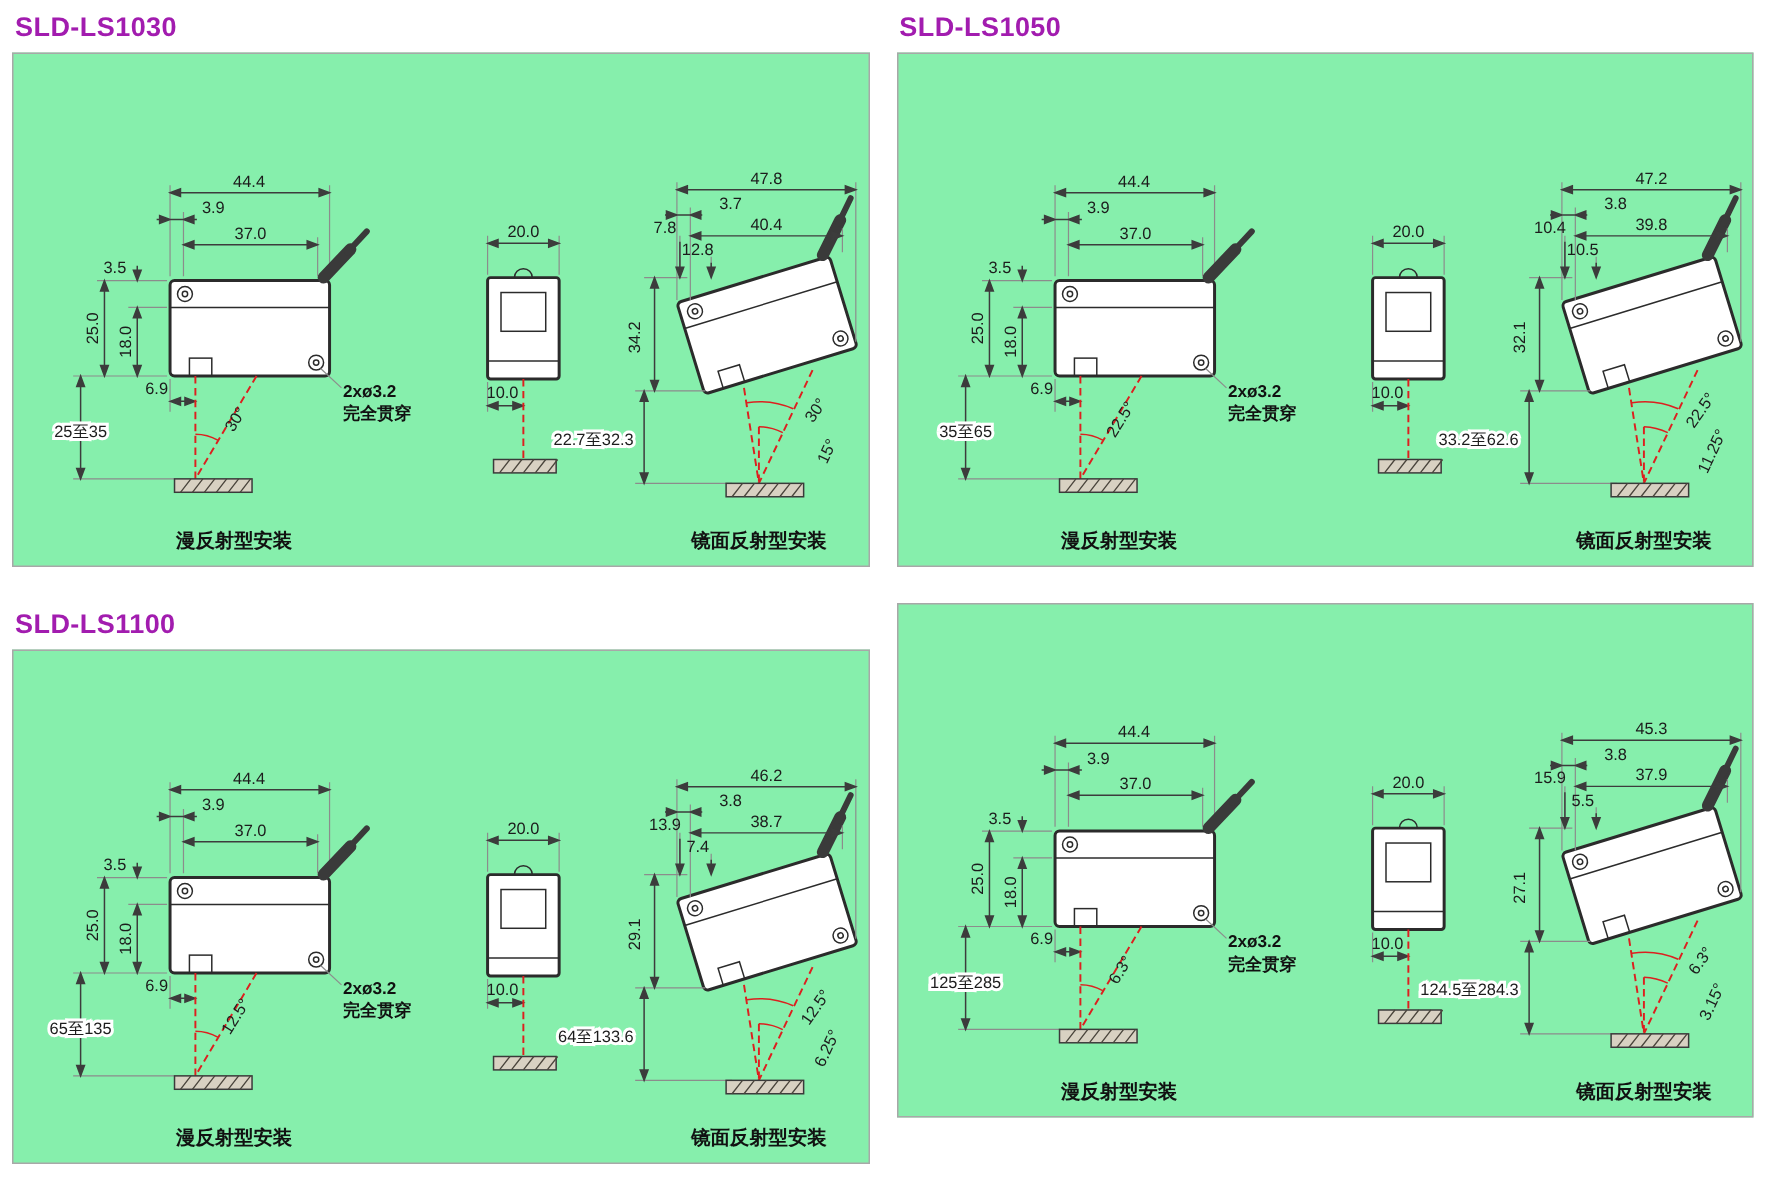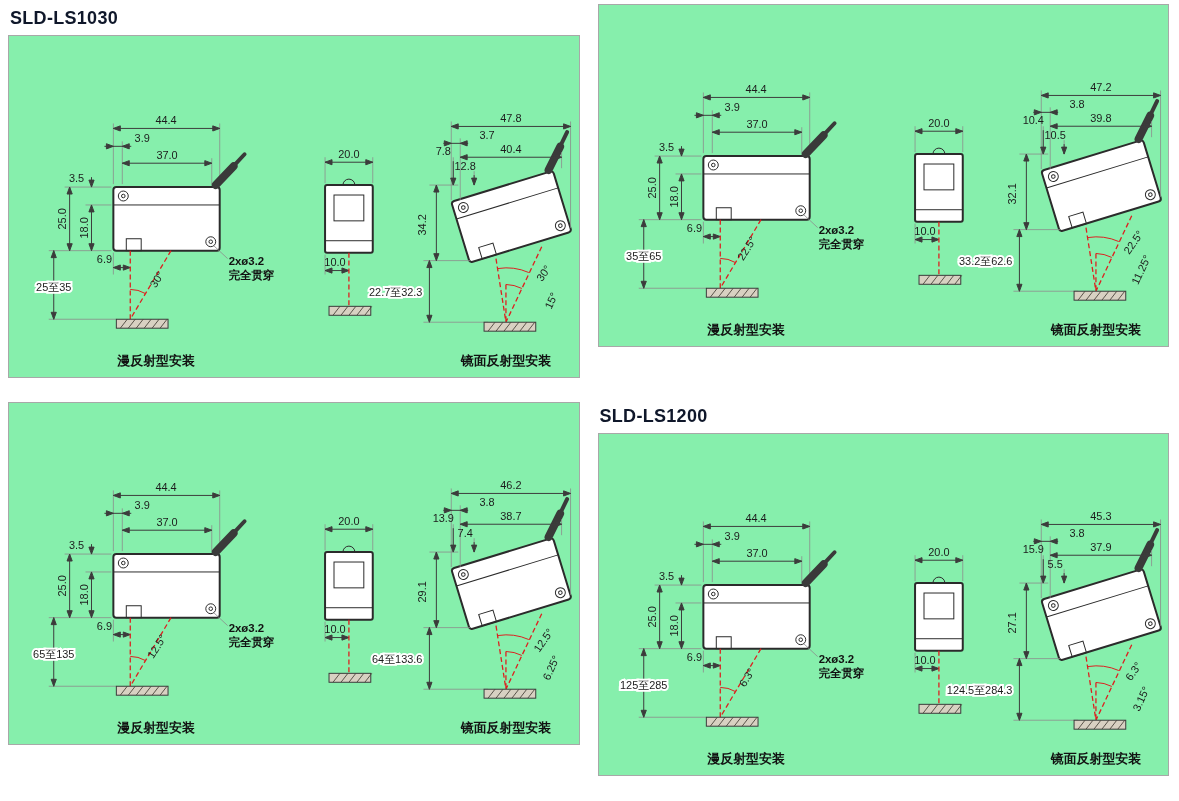--- a/index.html
+++ b/index.html
@@ -12,21 +12,21 @@
   }
   .page { padding: 4px 10px 8px 8px; }
   .grid {
     display: grid;
     grid-template-columns: 1fr 1fr;
     column-gap: 18px;
     row-gap: 24px;
   }
   .cell { display: block; }
   .model-title {
-    font-size: 18px; font-weight: bold; color: #0f172a;
+    font-size: 18px; font-weight: bold; color: #a21caf;
     margin: 4px 0 6px 2px; letter-spacing: .3px;
     font-family: "Liberation Sans", sans-serif;
   }
   .panel {
     border: 1px solid #a8a8a8;
     background: #86efac;
     width: 100%;
   }
   .panel svg { display: block; width: 100%; height: auto; }
 
@@ -152,20 +152,21 @@
           <text class="te bg" x="416" y="262">22.7至32.3</text>
           <text class="t" x="541" y="241" transform="rotate(-55 541 241)">30°</text>
           <text class="t" x="549" y="268" transform="rotate(-65 549 268)">15°</text>
           <text class="cap" x="500" y="331">镜面反射型安装</text>
         </g>
       </svg>
     </div>
   </section>
 
   <section class="cell">
+    <h2 class="model-title">SLD-LS1050</h2>
     <div class="panel">
       <svg viewBox="0 0 573 343" xmlns="http://www.w3.org/2000/svg">
 
         <g>
           <path class="ext" d="M105 149 V88 M212 149 V88 M114 149 V106 M204 149 V123 M103 152 H56 M103 170 H77 M103 216 H40 M108 285 H40 M105 218 V240"></path>
           <path class="dim" d="M105 93 H212 M105 93 l7 -2.6 v5.2 z M212 93 l-7 -2.6 v5.2 z"></path>
           <path class="dim" d="M114 128 H204 M114 128 l7 -2.6 v5.2 z M204 128 l-7 -2.6 v5.2 z"></path>
           <path class="dim" d="M96 111 H123 M105 111 l-7 -2.6 v5.2 z M114 111 l7 -2.6 v5.2 z"></path>
           <path class="dim" d="M61 152 V216 M61 152 l-2.6 7 h5.2 z M61 216 l-2.6 -7 h5.2 z"></path>
           <path class="dim" d="M83 170 V216 M83 170 l-2.6 7 h5.2 z M83 216 l-2.6 -7 h5.2 z"></path>
@@ -257,20 +258,21 @@
           <text class="te bg" x="416" y="262">33.2至62.6</text>
           <text class="t" x="541" y="241" transform="rotate(-55 541 241)">22.5°</text>
           <text class="t" x="549" y="268" transform="rotate(-65 549 268)">11.25°</text>
           <text class="cap" x="500" y="331">镜面反射型安装</text>
         </g>
       </svg>
     </div>
   </section>
 
   <section class="cell">
+    <h2 class="model-title">SLD-LS1100</h2>
     <div class="panel">
       <svg viewBox="0 0 573 343" xmlns="http://www.w3.org/2000/svg">
 
         <g>
           <path class="ext" d="M105 149 V88 M212 149 V88 M114 149 V106 M204 149 V123 M103 152 H56 M103 170 H77 M103 216 H40 M108 285 H40 M105 218 V240"></path>
           <path class="dim" d="M105 93 H212 M105 93 l7 -2.6 v5.2 z M212 93 l-7 -2.6 v5.2 z"></path>
           <path class="dim" d="M114 128 H204 M114 128 l7 -2.6 v5.2 z M204 128 l-7 -2.6 v5.2 z"></path>
           <path class="dim" d="M96 111 H123 M105 111 l-7 -2.6 v5.2 z M114 111 l7 -2.6 v5.2 z"></path>
           <path class="dim" d="M61 152 V216 M61 152 l-2.6 7 h5.2 z M61 216 l-2.6 -7 h5.2 z"></path>
           <path class="dim" d="M83 170 V216 M83 170 l-2.6 7 h5.2 z M83 216 l-2.6 -7 h5.2 z"></path>
@@ -362,21 +364,20 @@
           <text class="te bg" x="416" y="262">64至133.6</text>
           <text class="t" x="541" y="241" transform="rotate(-55 541 241)">12.5°</text>
           <text class="t" x="549" y="268" transform="rotate(-65 549 268)">6.25°</text>
           <text class="cap" x="500" y="331">镜面反射型安装</text>
         </g>
       </svg>
     </div>
   </section>
 
   <section class="cell">
-    <h2 class="model-title">SLD-LS1200</h2>
     <div class="panel">
       <svg viewBox="0 0 573 343" xmlns="http://www.w3.org/2000/svg">
 
         <g>
           <path class="ext" d="M105 149 V88 M212 149 V88 M114 149 V106 M204 149 V123 M103 152 H56 M103 170 H77 M103 216 H40 M108 285 H40 M105 218 V240"></path>
           <path class="dim" d="M105 93 H212 M105 93 l7 -2.6 v5.2 z M212 93 l-7 -2.6 v5.2 z"></path>
           <path class="dim" d="M114 128 H204 M114 128 l7 -2.6 v5.2 z M204 128 l-7 -2.6 v5.2 z"></path>
           <path class="dim" d="M96 111 H123 M105 111 l-7 -2.6 v5.2 z M114 111 l7 -2.6 v5.2 z"></path>
           <path class="dim" d="M61 152 V216 M61 152 l-2.6 7 h5.2 z M61 216 l-2.6 -7 h5.2 z"></path>
           <path class="dim" d="M83 170 V216 M83 170 l-2.6 7 h5.2 z M83 216 l-2.6 -7 h5.2 z"></path>

